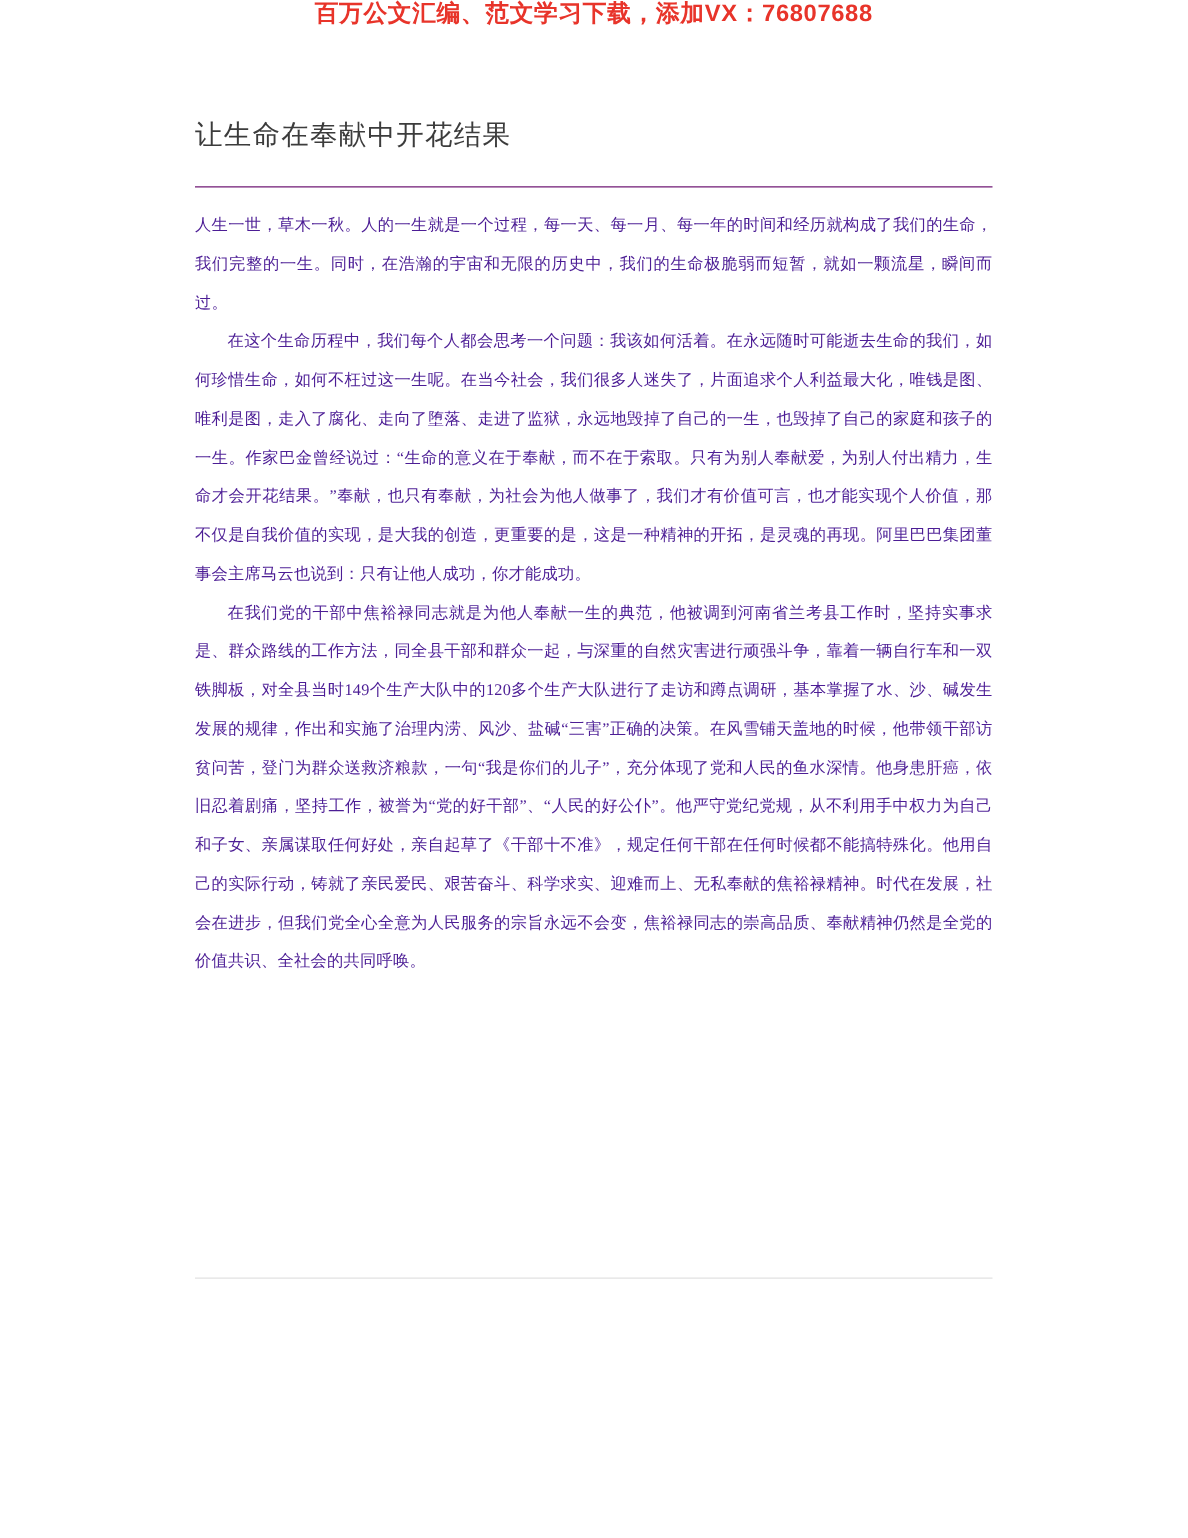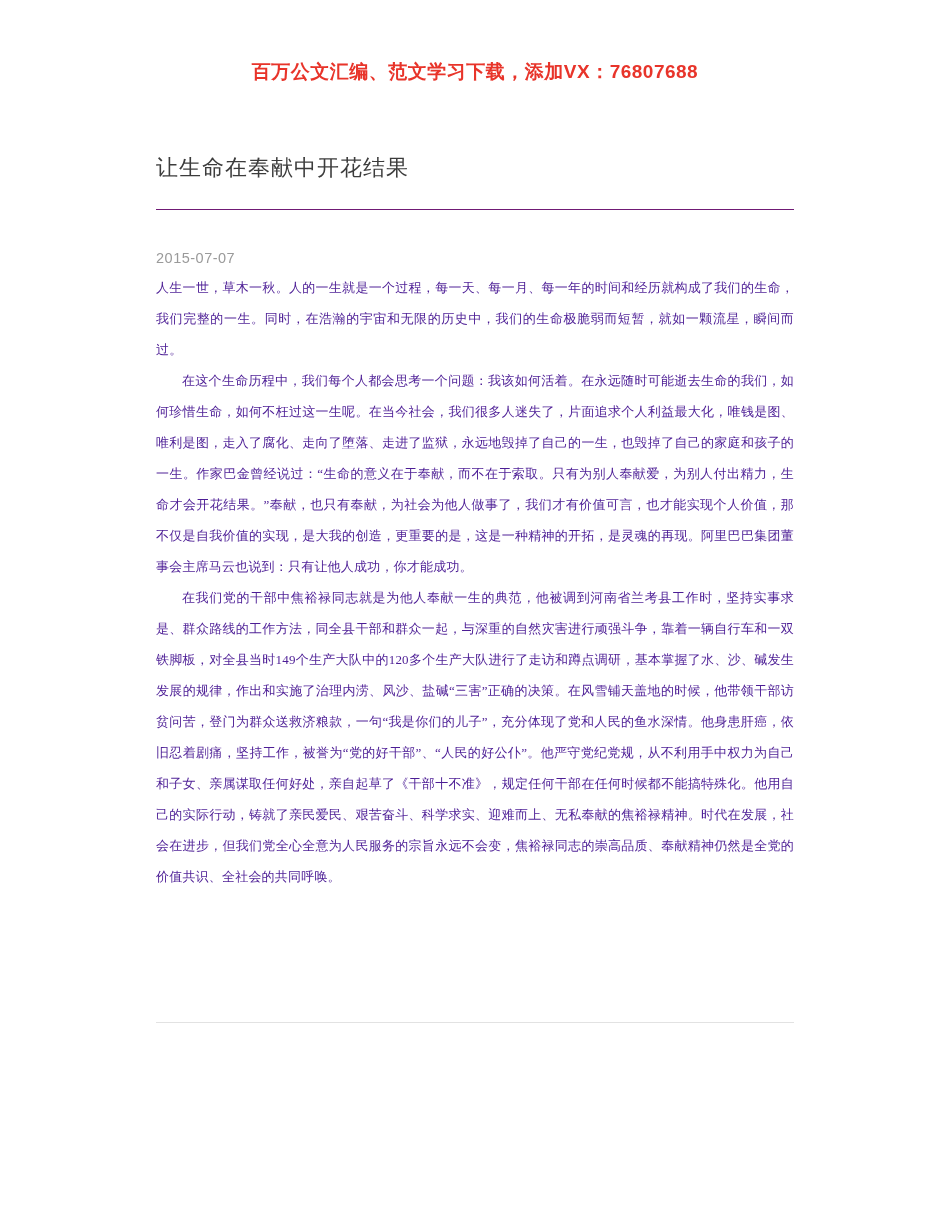--- a/index.html
+++ b/index.html
@@ -19,21 +19,20 @@
     width: 950px;
     height: 1230px;
     box-sizing: border-box;
   }
   .banner {
     text-align: center;
     color: #e8342a;
     font-size: 19px;
     font-weight: 700;
     letter-spacing: 0.5px;
-    padding-top: 60px;
     line-height: 1.3;
   }
   .content {
     margin: 0 auto;
     width: 638px;
     padding-left: 0;
   }
   .doc-title {
     margin-top: 68px;
     font-size: 22px;
@@ -77,21 +76,20 @@
 <body>
 
 <div class="page">
 
   <div class="banner">百万公文汇编、范文学习下载，添加VX：76807688</div>
 
   <div class="content">
 
     <h1 class="doc-title">让生命在奉献中开花结果</h1>
 
-    <div class="doc-date">2015-07-07</div>
 
     <div class="body-text">
       <p>人生一世，草木一秋。人的一生就是一个过程，每一天、每一月、每一年的时间和经历就构成了我们的生命，我们完整的一生。同时，在浩瀚的宇宙和无限的历史中，我们的生命极脆弱而短暂，就如一颗流星，瞬间而过。</p>
       <p class="indent">在这个生命历程中，我们每个人都会思考一个问题：我该如何活着。在永远随时可能逝去生命的我们，如何珍惜生命，如何不枉过这一生呢。在当今社会，我们很多人迷失了，片面追求个人利益最大化，唯钱是图、唯利是图，走入了腐化、走向了堕落、走进了监狱，永远地毁掉了自己的一生，也毁掉了自己的家庭和孩子的一生。作家巴金曾经说过：“生命的意义在于奉献，而不在于索取。只有为别人奉献爱，为别人付出精力，生命才会开花结果。”奉献，也只有奉献，为社会为他人做事了，我们才有价值可言，也才能实现个人价值，那不仅是自我价值的实现，是大我的创造，更重要的是，这是一种精神的开拓，是灵魂的再现。阿里巴巴集团董事会主席马云也说到：只有让他人成功，你才能成功。</p>
       <p class="indent">在我们党的干部中焦裕禄同志就是为他人奉献一生的典范，他被调到河南省兰考县工作时，坚持实事求是、群众路线的工作方法，同全县干部和群众一起，与深重的自然灾害进行顽强斗争，靠着一辆自行车和一双铁脚板，对全县当时149个生产大队中的120多个生产大队进行了走访和蹲点调研，基本掌握了水、沙、碱发生发展的规律，作出和实施了治理内涝、风沙、盐碱“三害”正确的决策。在风雪铺天盖地的时候，他带领干部访贫问苦，登门为群众送救济粮款，一句“我是你们的儿子”，充分体现了党和人民的鱼水深情。他身患肝癌，依旧忍着剧痛，坚持工作，被誉为“党的好干部”、“人民的好公仆”。他严守党纪党规，从不利用手中权力为自己和子女、亲属谋取任何好处，亲自起草了《干部十不准》，规定任何干部在任何时候都不能搞特殊化。他用自己的实际行动，铸就了亲民爱民、艰苦奋斗、科学求实、迎难而上、无私奉献的焦裕禄精神。时代在发展，社会在进步，但我们党全心全意为人民服务的宗旨永远不会变，焦裕禄同志的崇高品质、奉献精神仍然是全党的价值共识、全社会的共同呼唤。</p>
     </div>
 
   </div>
 
   <div class="footer-rule"></div>

